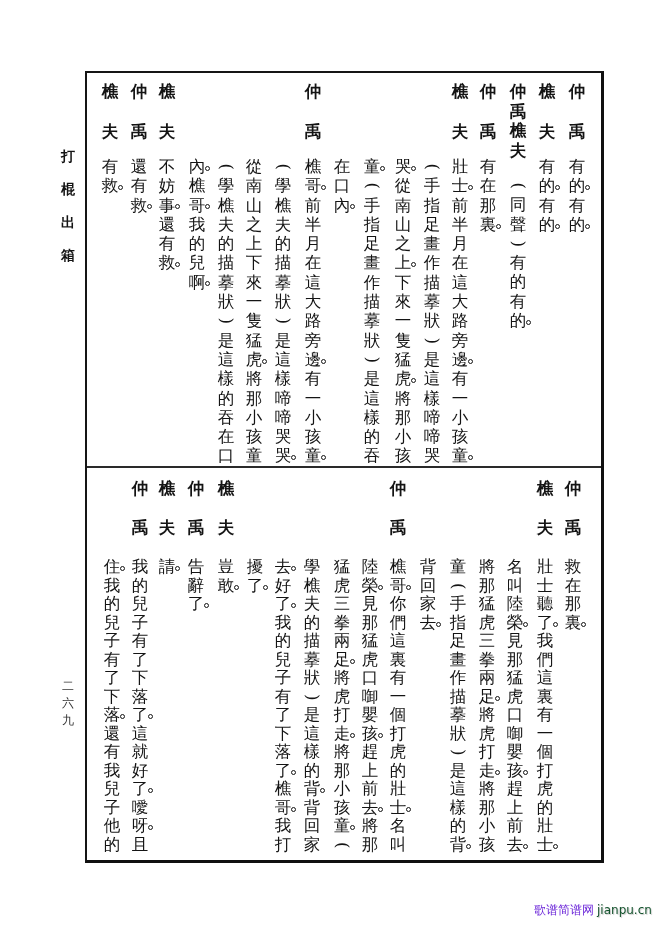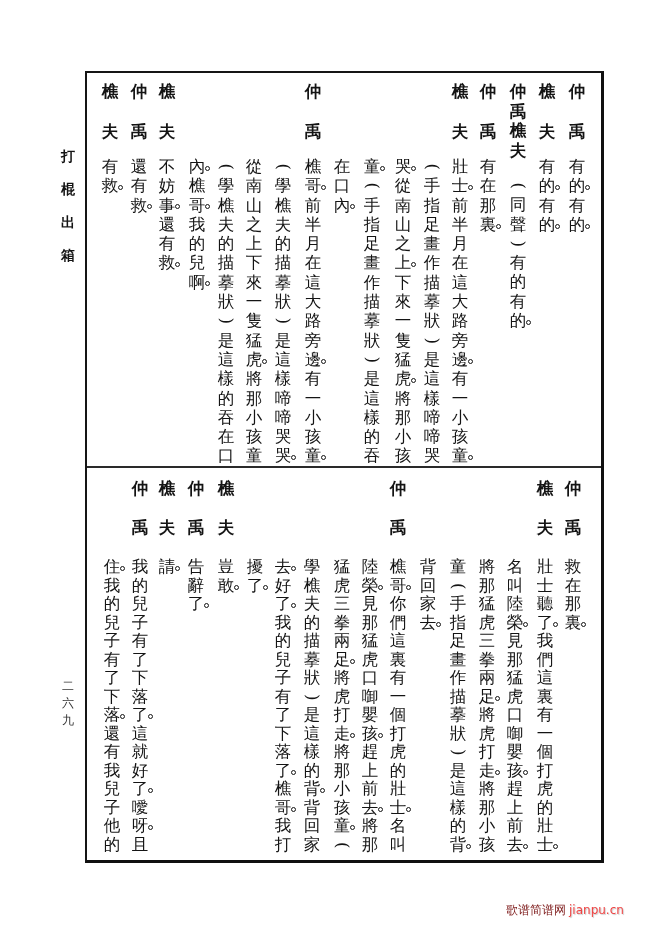--- a/index.html
+++ b/index.html
@@ -47,22 +47,22 @@
 
     .side-title { position:absolute; left:58px; top:146px; width:20px; }
     .side-title .ch { height:20px; line-height:20px; margin-bottom:13px; font-size:14px; font-weight:bold; width:20px; }
     .page-no { position:absolute; left:60px; top:678px; width:16px; }
     .page-no .ch { height:17px; line-height:17px; font-size:12px; width:16px; color:#333; }
 
     .watermark {
       position:absolute; left:506px; top:902px; font-size:12px; white-space:nowrap;
       font-family:"DejaVu Sans", sans-serif;
     }
-    .wm-site { color:#7f1d1d; }
-    .wm-domain { color:#ef4444; margin-left:3px; text-shadow:1px 1px 1px #c9c9c9; }
+    .wm-site { color:#6d28d9;margin-left:28px; }
+    .wm-domain { color:#14532d; margin-left:3px; text-shadow:1px 1px 1px #c9c9c9; }
   </style>
 </head>
 <body>
 
 <div class="side-title vchars">
     <span class="ch">打</span>
     <span class="ch">棍</span>
     <span class="ch">出</span>
     <span class="ch">箱</span>
   </div>

